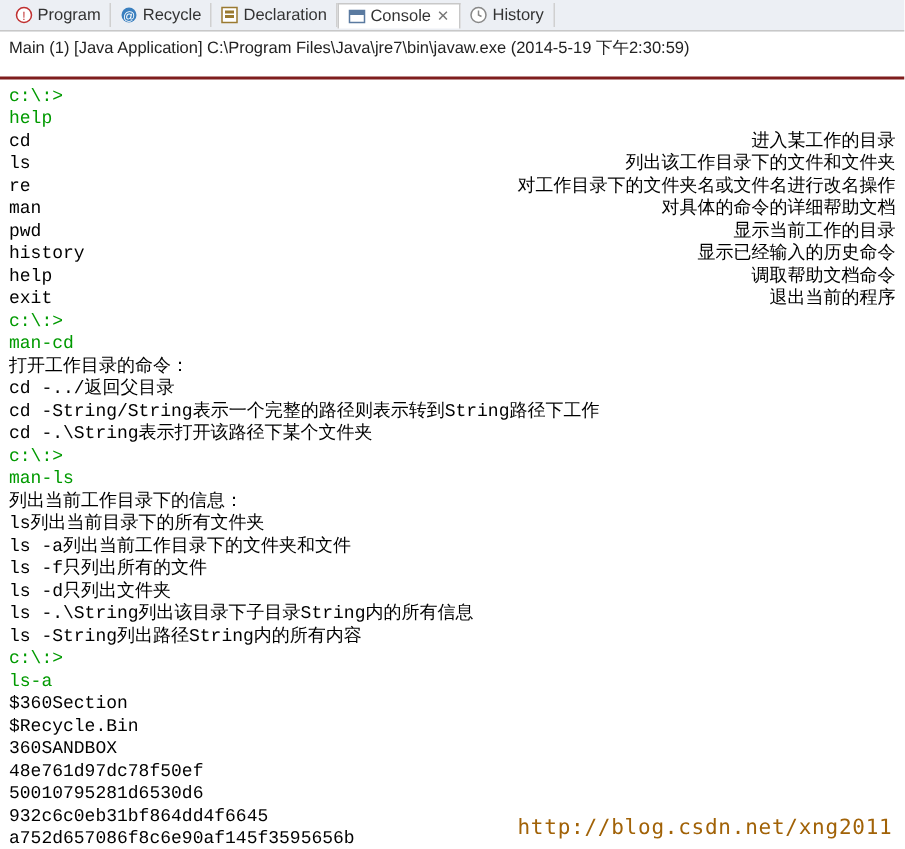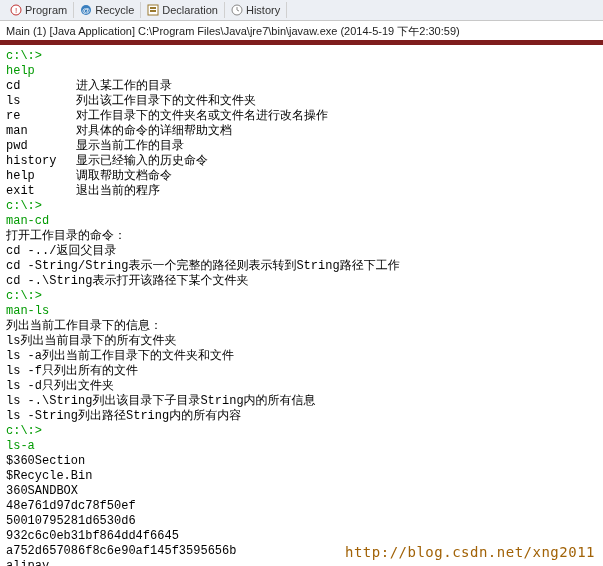--- a/index.html
+++ b/index.html
@@ -34,35 +34,35 @@
     border-top: 1px solid #c8c8c8;
     border-left: 1px solid #c8c8c8;
     border-right: 1px solid #c8c8c8;
   }
   .tab svg { display:block; }
   .close-x {
     width:10px; height:10px; display:flex; align-items:center; justify-content:center;
     color:#777; font-size:10px;
   }
   .context-line {
-    padding: 3px 6px 1px 6px;
+    padding: 3px 6px 12px 6px;
     color: #222;
-    border-bottom: 5px solid #7f1d1d;
+    border-bottom: 2px solid #7f1d1d;
     font-size: 11px;
   }
   .console {
     padding: 4px 6px;
     font-family: "Courier New", monospace;
     font-size: 12px;
     line-height: 15px;
     white-space: pre;
     color: #000;
   }
   .green { color: #009a00; }
-  .black { color: #000; }
+  .black { color: #000; justify-content: space-between; }
   .row { display:flex; }
   .cmd { width: 70px; }
   .desc { }
   .watermark {
     position: absolute;
     right: 8px;
     bottom: 6px;
     color: #a16207;
     font-family: Consolas, monospace;
     font-size: 14px;
@@ -89,20 +89,28 @@
     <span>Recycle</span>
   </div>
   <div class="tab">
     <svg width="12" height="12">
         <rect x="1" y="1" width="10" height="10" fill="#fff" stroke="#9a7a30"></rect>
         <rect x="3" y="3" width="6" height="2" fill="#9a7a30"></rect>
         <rect x="3" y="6" width="6" height="2" fill="#9a7a30"></rect>
       </svg>
     <span>Declaration</span>
   </div>
+  <div class="tab active">
+    <svg width="12" height="12">
+        <rect x="1" y="2" width="10" height="8" fill="#fff" stroke="#5a7aa0"></rect>
+        <rect x="1" y="2" width="10" height="3" fill="#5a7aa0"></rect>
+      </svg>
+    <span>Console</span>
+    <span class="close-x">✕</span>
+  </div>
   <div class="tab">
     <svg width="12" height="12">
         <circle cx="6" cy="6" r="5" fill="#fff" stroke="#888"></circle>
         <path d="M6 3 L6 6 L8 7" stroke="#888" fill="none"></path>
       </svg>
     <span>History</span>
   </div>
 </div>
 
 <div class="context-line">Main (1) [Java Application] C:\Program Files\Java\jre7\bin\javaw.exe (2014-5-19 下午2:30:59)</div>

